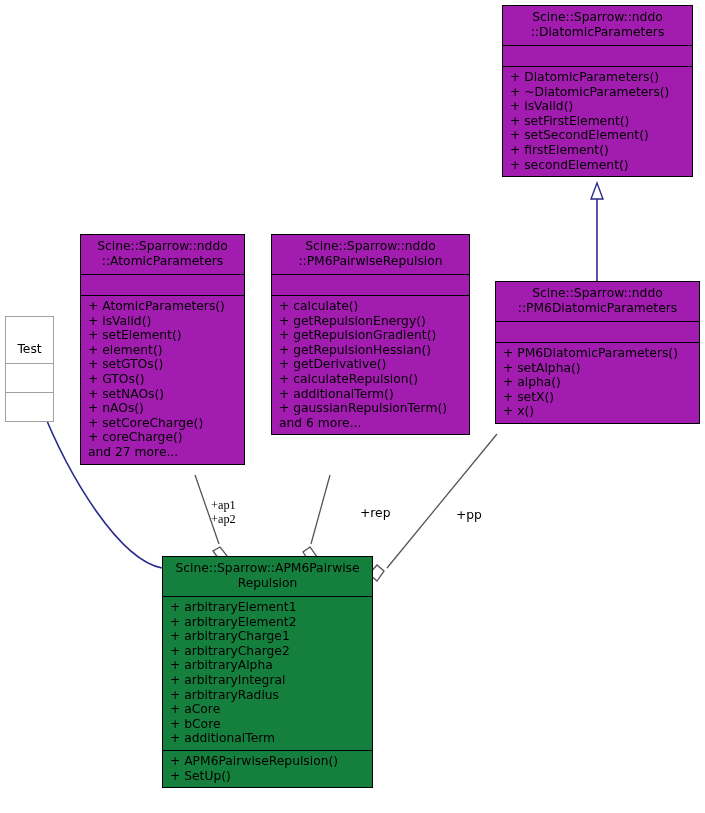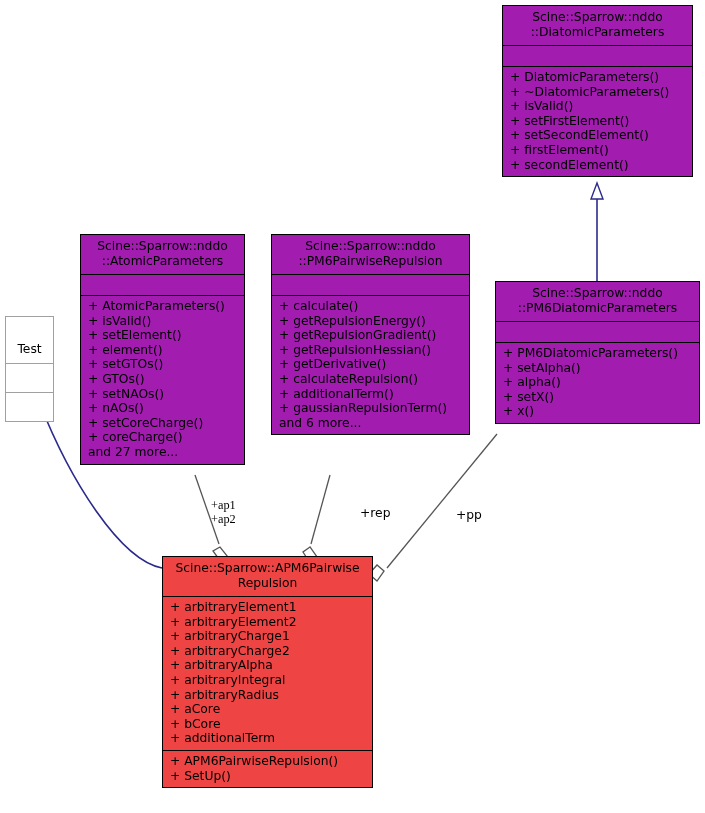--- a/index.html
+++ b/index.html
@@ -31,21 +31,21 @@
     pointer-events: none;
   }
   .node {
     position: absolute;
     box-sizing: border-box;
     background: #a21caf;
     border: 1px solid #000000;
     z-index: 2;
   }
   .node.filled {
-    background: #ef4444;
+    background: #15803d;
   }
   .node.faint {
     border: 1px solid #a0a0a0;
     background: #ffffff;
   }
   .n-title {
     text-align: center;
     font-size: 12.3px;
     line-height: 15px;
     color: #000000;

